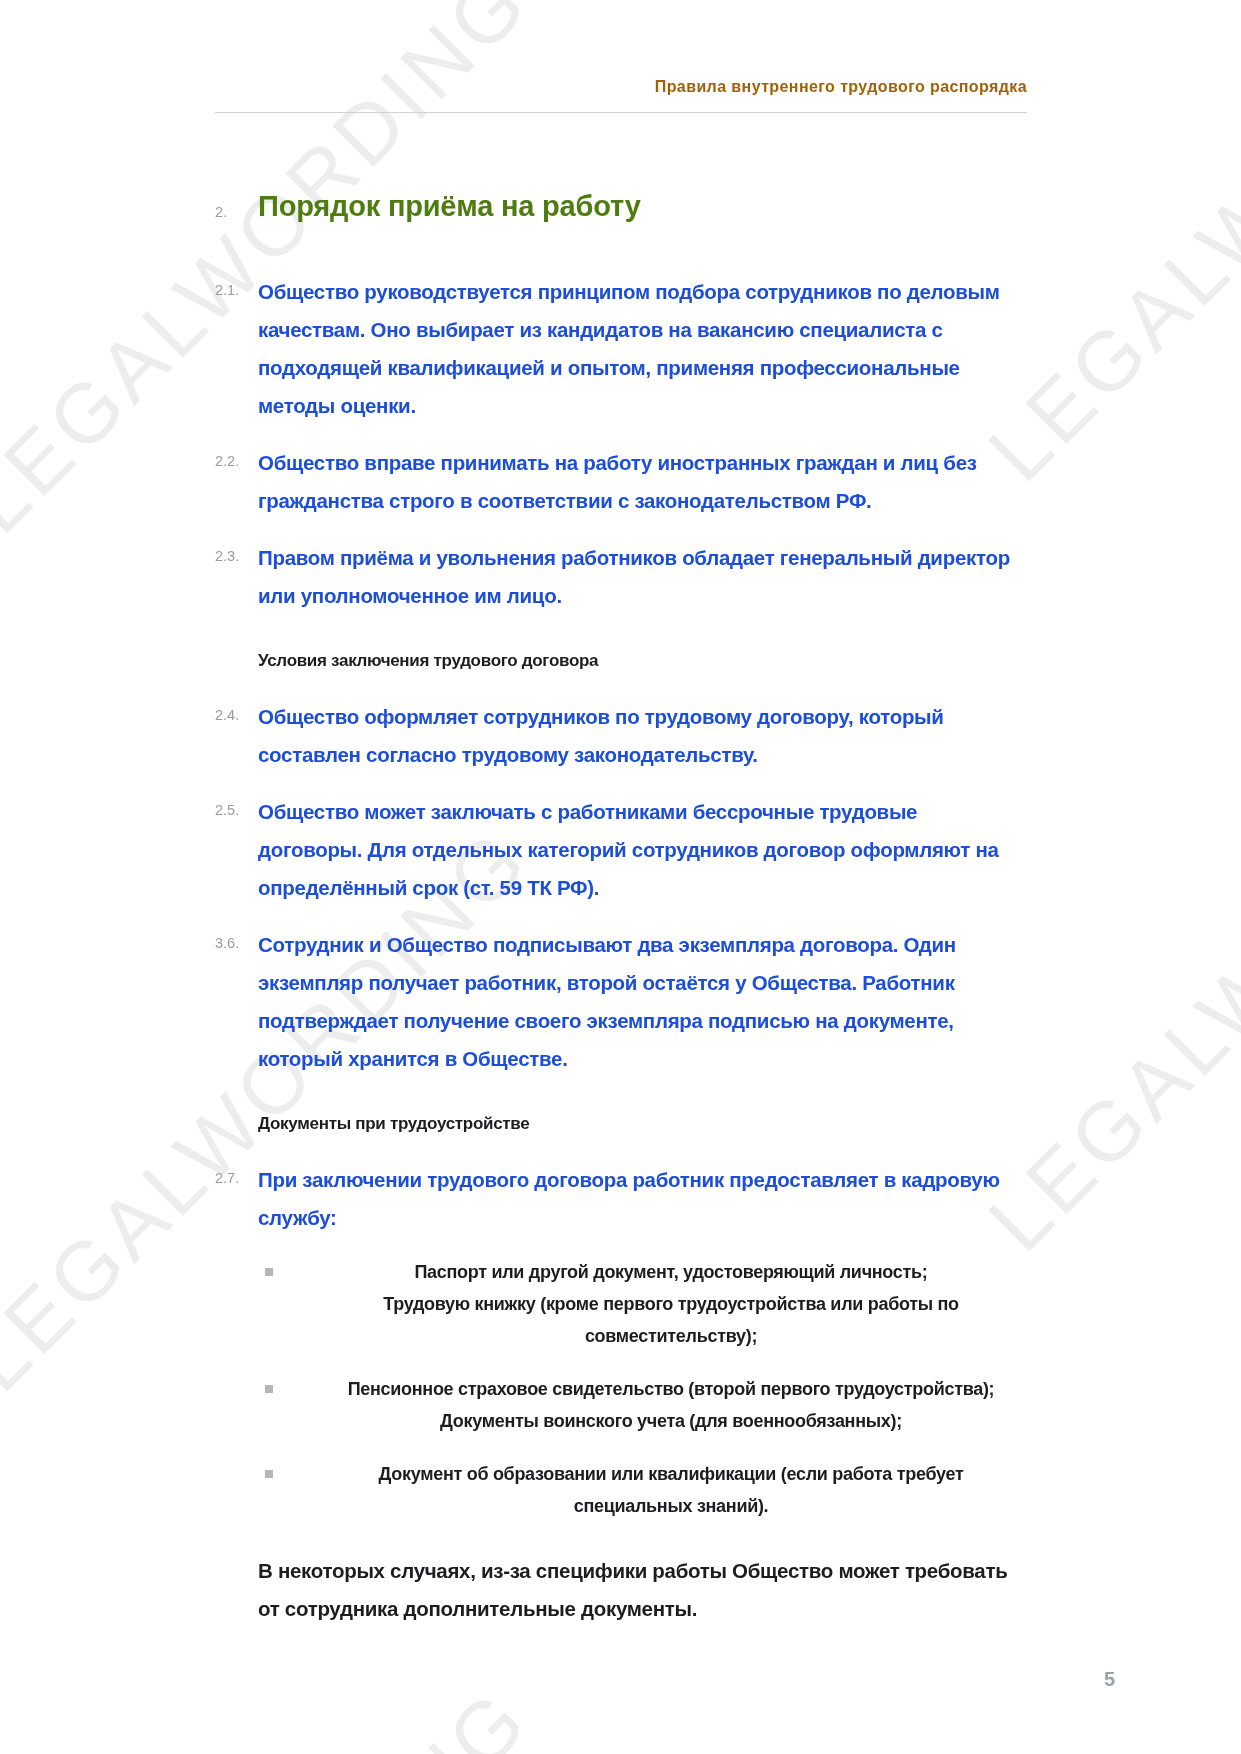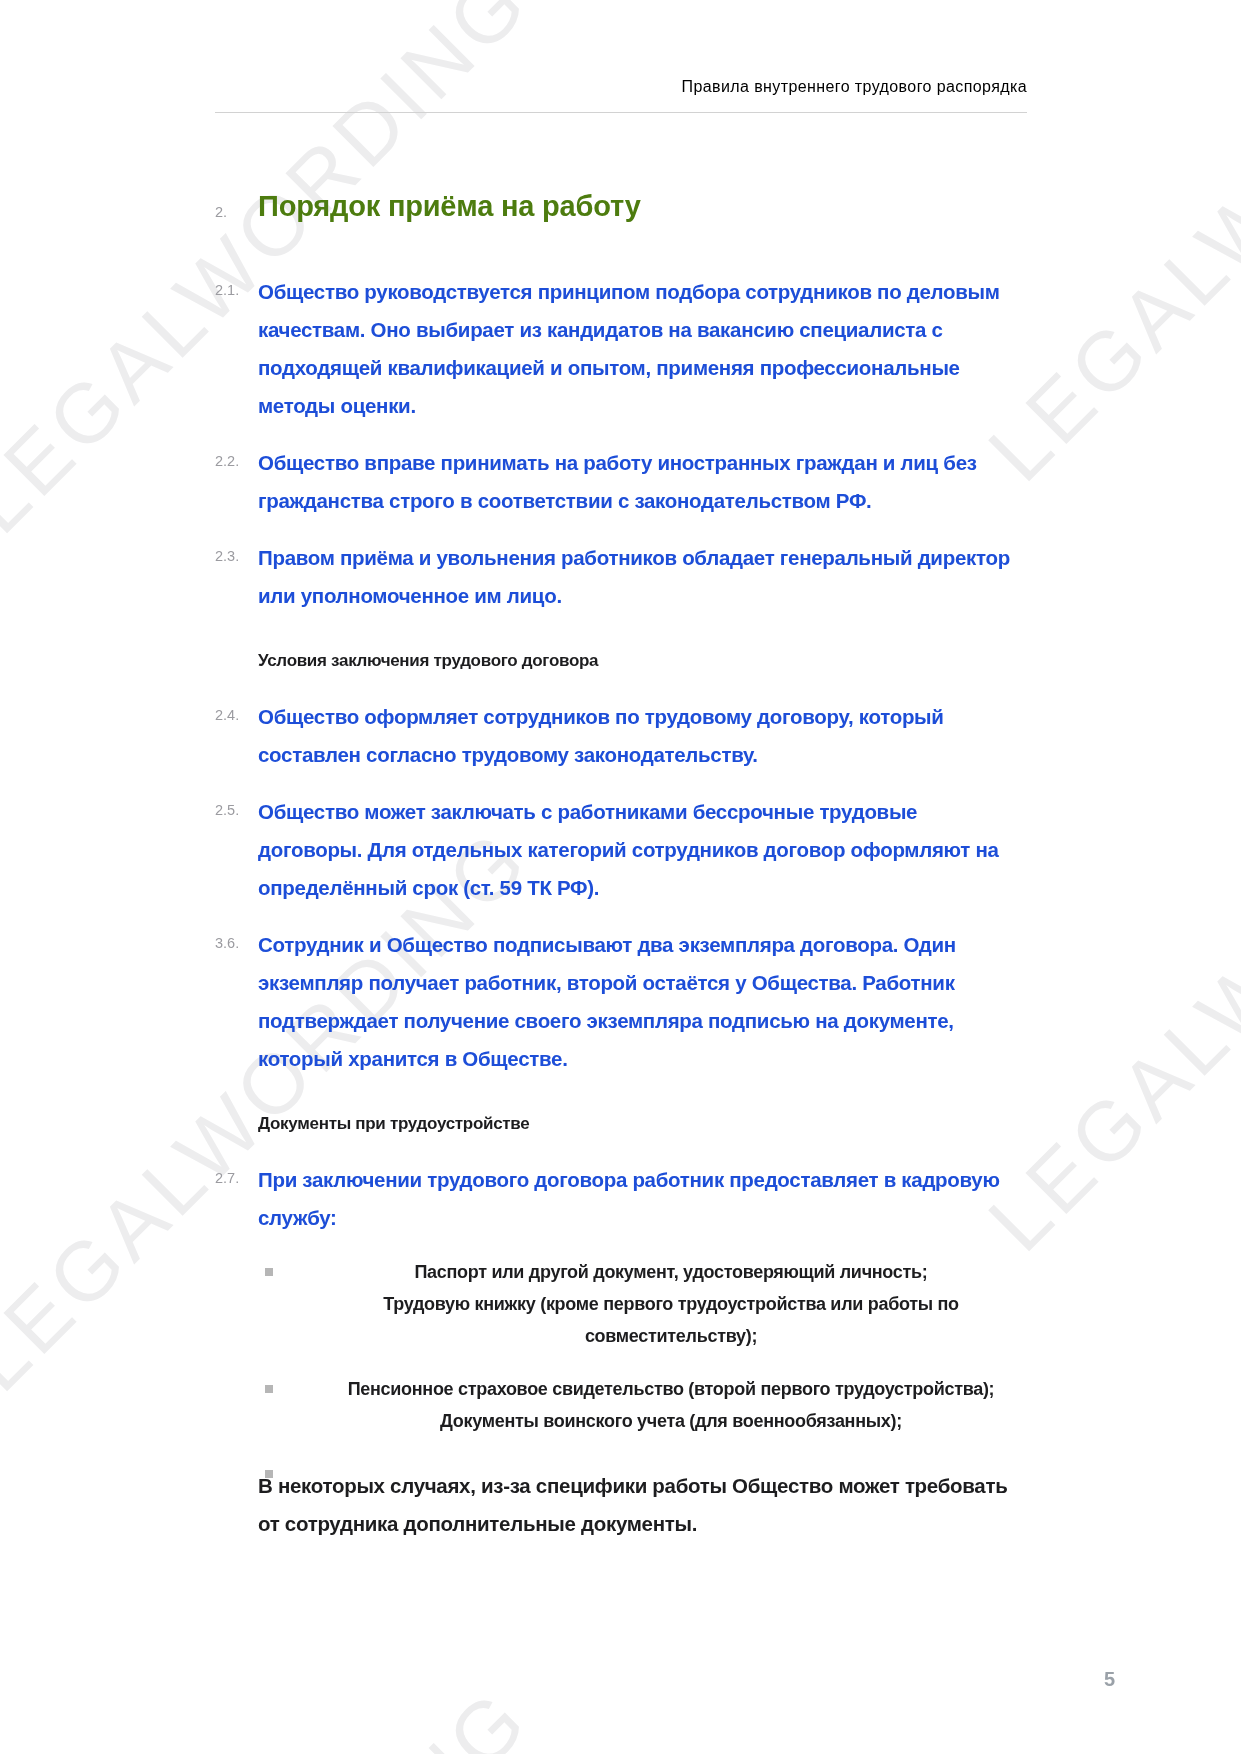--- a/index.html
+++ b/index.html
@@ -35,23 +35,23 @@
     position:absolute;
     left:215px;
     top:0;
     width:812px;
     z-index:2;
   }
   .hdr-title{
     margin-top:78px;
     text-align:right;
     font-size:16px;
-    font-weight:400;
+    font-weight:700;
     letter-spacing:0.4px;
-    color:#000000;
+    color:#a16207;
   }
   .hdr-rule{
     margin-top:16px;
     border-bottom:1px solid #d2d2d2;
     height:0;
   }
   
   .content{
     position:absolute;
     left:215px;
@@ -232,20 +232,23 @@
       </li>
       <li class="bullet">
         <span class="sq"></span>
         <div class="blines">
           <div>Пенсионное страховое свидетельство (второй первого трудоустройства);</div>
           <div>Документы воинского учета (для военнообязанных);</div>
         </div>
       </li>
       <li class="bullet">
         <span class="sq"></span>
+        <div class="blines">
+          <div>Документ об образовании или квалификации (если работа требует специальных знаний).</div>
+        </div>
       </li>
     </ul>
 
     <div class="closing">
       <p>В некоторых случаях, из-за специфики работы Общество может требовать от сотрудника дополнительные документы.</p>
     </div>
 
   </main>
 
   <div class="pagenum">5</div>

